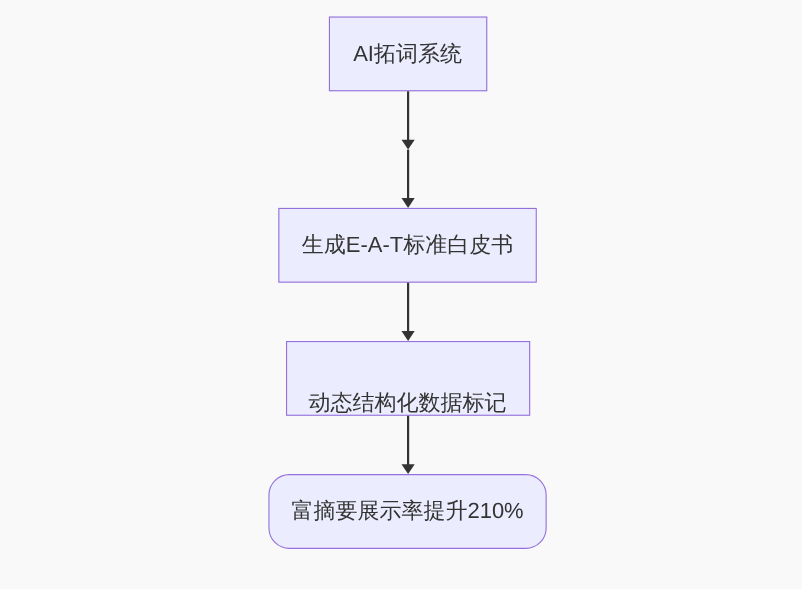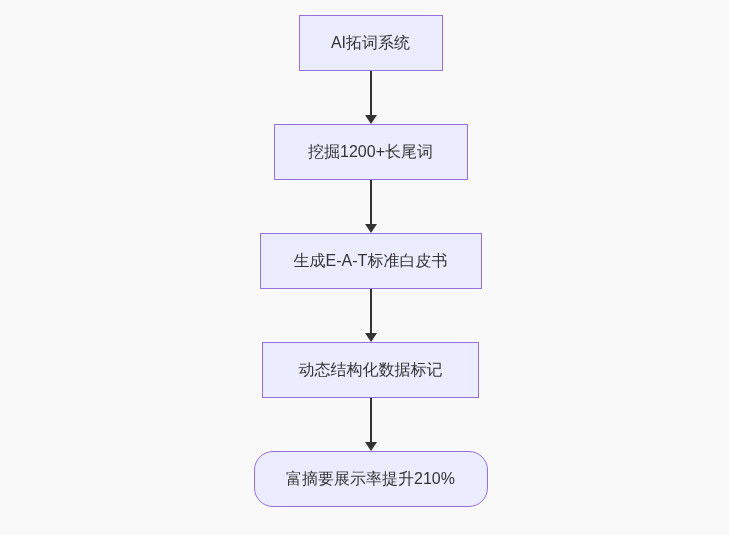--- a/index.html
+++ b/index.html
@@ -19,35 +19,35 @@
     display: flex;
     flex-direction: column;
     align-items: center;
     padding-top: 15px;
     box-sizing: border-box;
     transform: translateX(6px);
   }
   .node {
     background: var(--node-fill, #ECECFF);
     border: 1px solid var(--node-border, #9370DB);
-    height: 56px;
+    height: 68px;
     box-sizing: border-box;
     display: flex;
     align-items: center;
     justify-content: center;
     color: var(--text, #333333);
-    font-size: 16px;
+    font-size: 20px;
     line-height: 1;
     padding: 0 20px;
     flex: 0 0 auto;
   }
   .node.n1 { min-width: 144px; }
   .node.n2 { min-width: 194px; }
   .node.n3 { min-width: 222px; }
-  .node.n4 { min-width: 217px; }
+  .node.n4 { min-width: 217px; align-items: flex-end; }
   .node.n5 { min-width: 234px; border-radius: 19px; }
   .connector {
     height: 53px;
     display: flex;
     flex-direction: column;
     align-items: center;
     flex: 0 0 auto;
   }
   .connector .line {
     width: 2px;
@@ -71,23 +71,20 @@
 
   <div class="node n1">
     <span>AI拓词系统</span>
   </div>
 
   <div class="connector">
     <div class="line"></div>
     <div class="head"></div>
   </div>
 
-  <div class="node n2">
-    <span>挖掘1200+长尾词</span>
-  </div>
 
   <div class="connector">
     <div class="line"></div>
     <div class="head"></div>
   </div>
 
   <div class="node n3">
     <span>生成E-A-T标准白皮书</span>
   </div>
 

